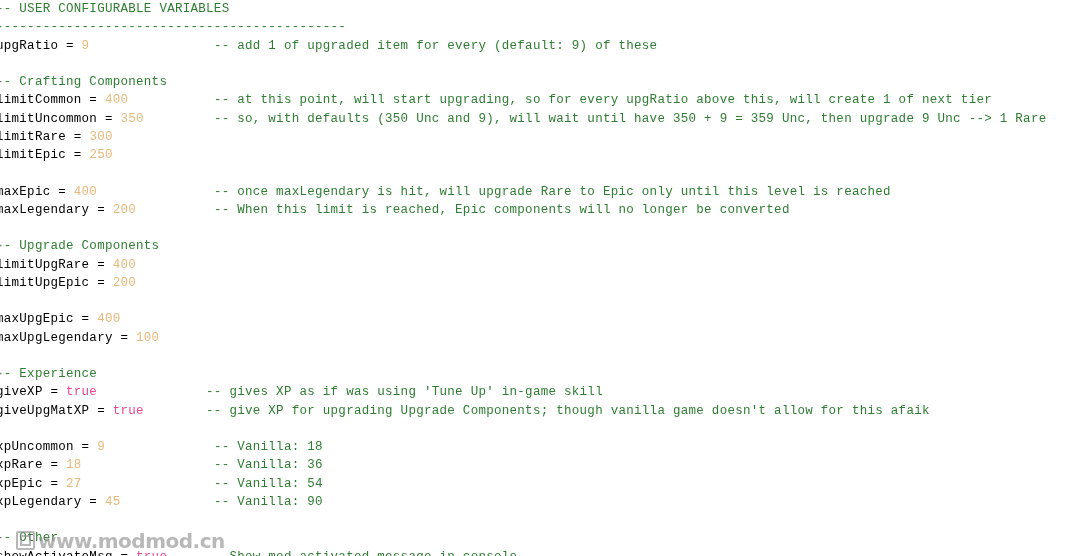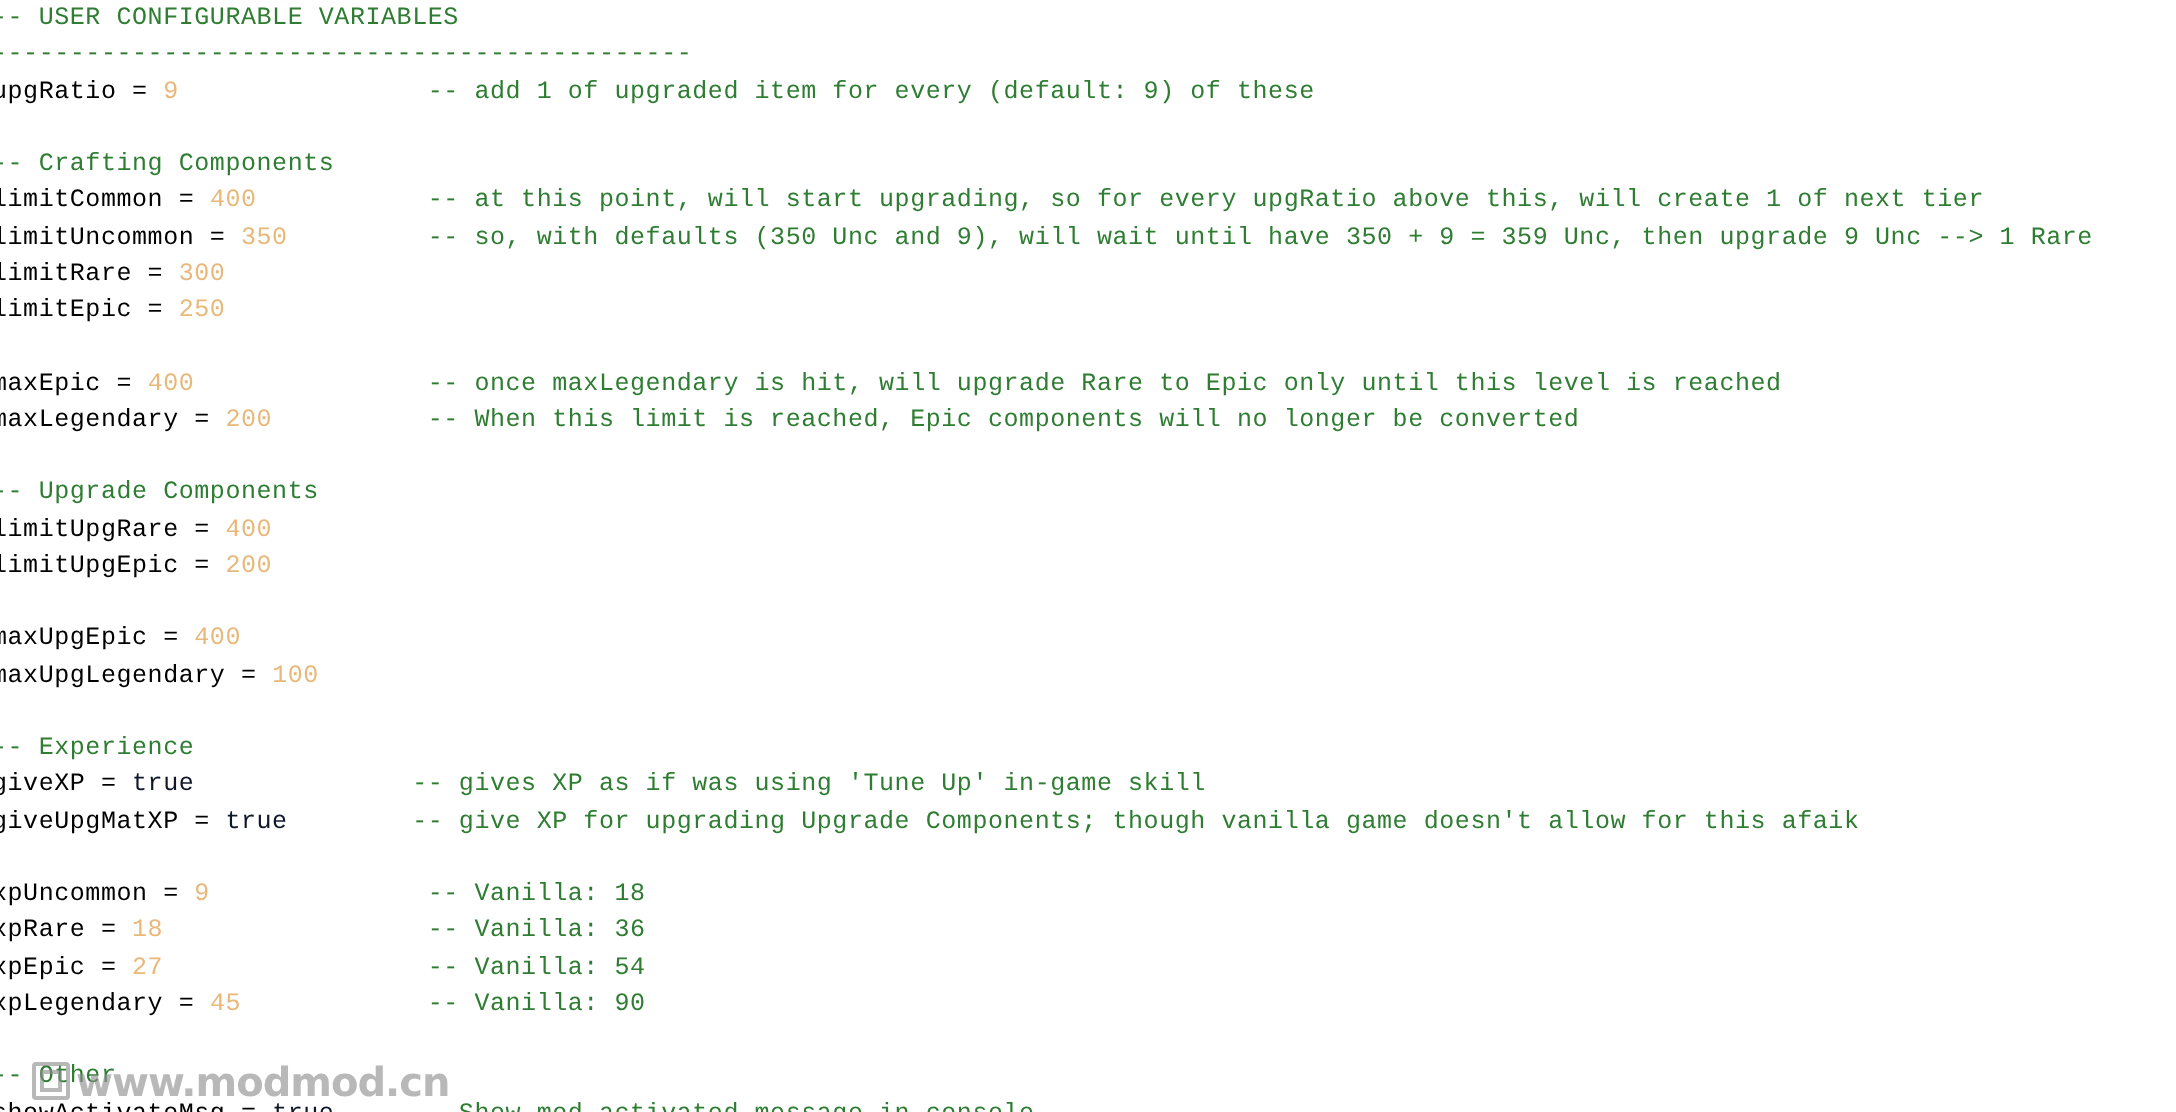--- a/index.html
+++ b/index.html
@@ -36,21 +36,21 @@
 
   .line {
     height: 18.25px;
     white-space: pre;
   }
 
   .tok-comment { color: #2e7d32; }
   .tok-var     { color: #000000; }
   .tok-op      { color: #000000; }
   .tok-num     { color: #e8b87a; }
-  .tok-kw      { color: #0f172a; }
+  .tok-kw      { color: #ec4899; }
   .tok-plain   { color: #000000; }
 
   
   #watermark {
     position: absolute;
     left: 16px;
     top: 531px;
     display: flex;
     align-items: flex-start;
     gap: 3px;

